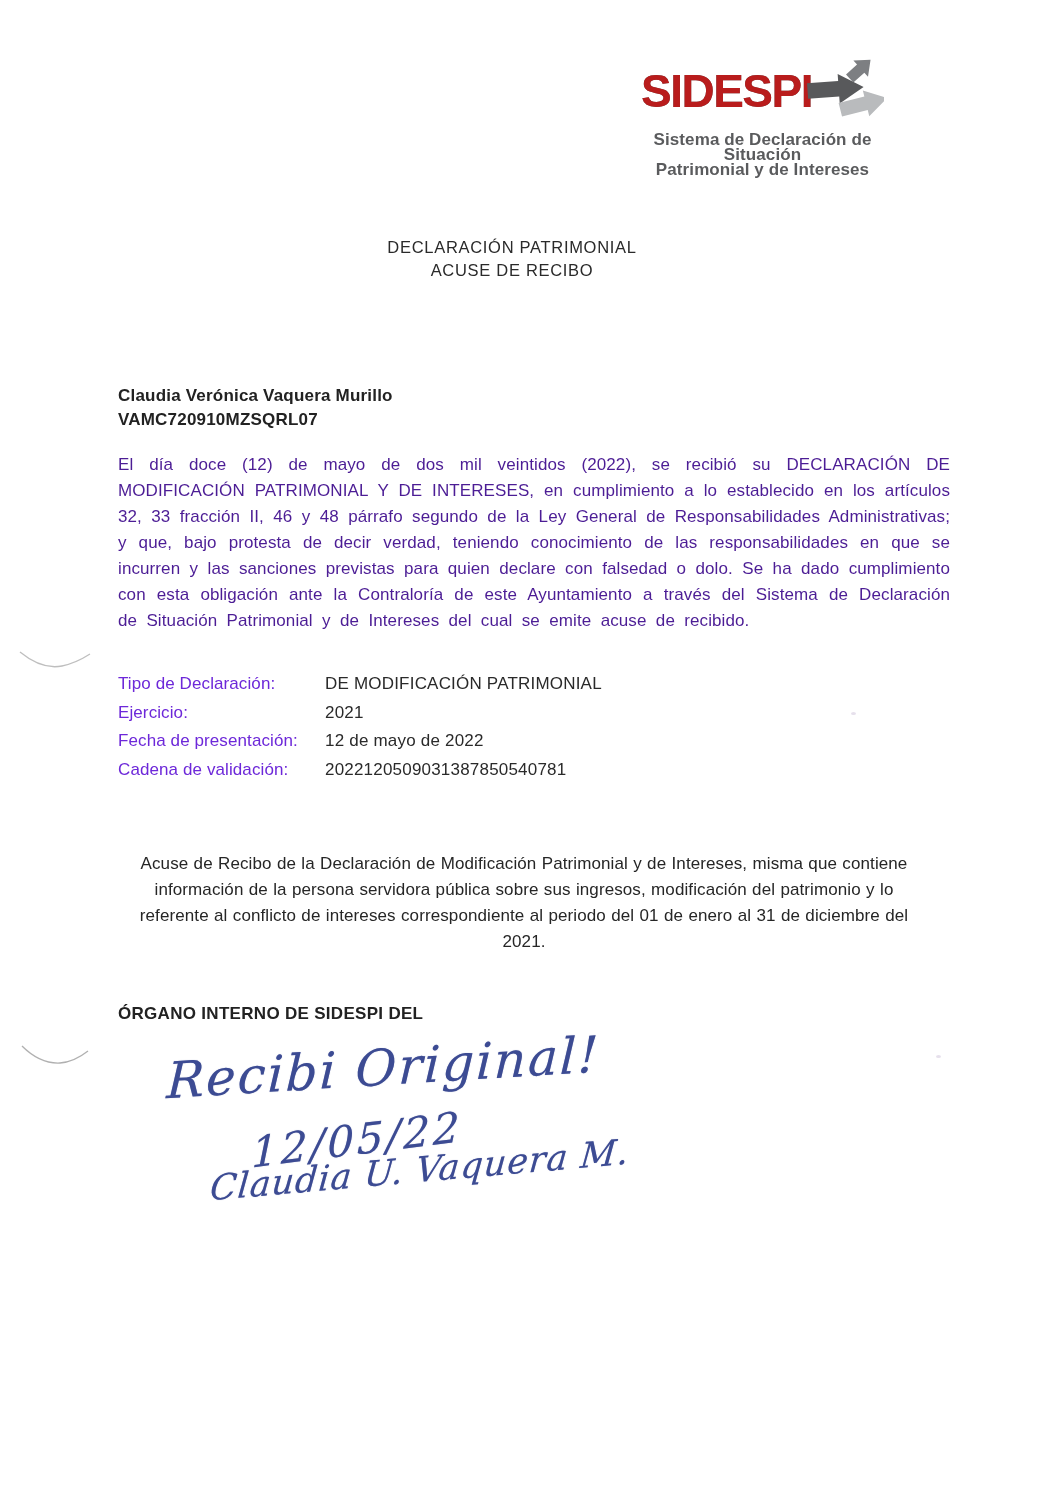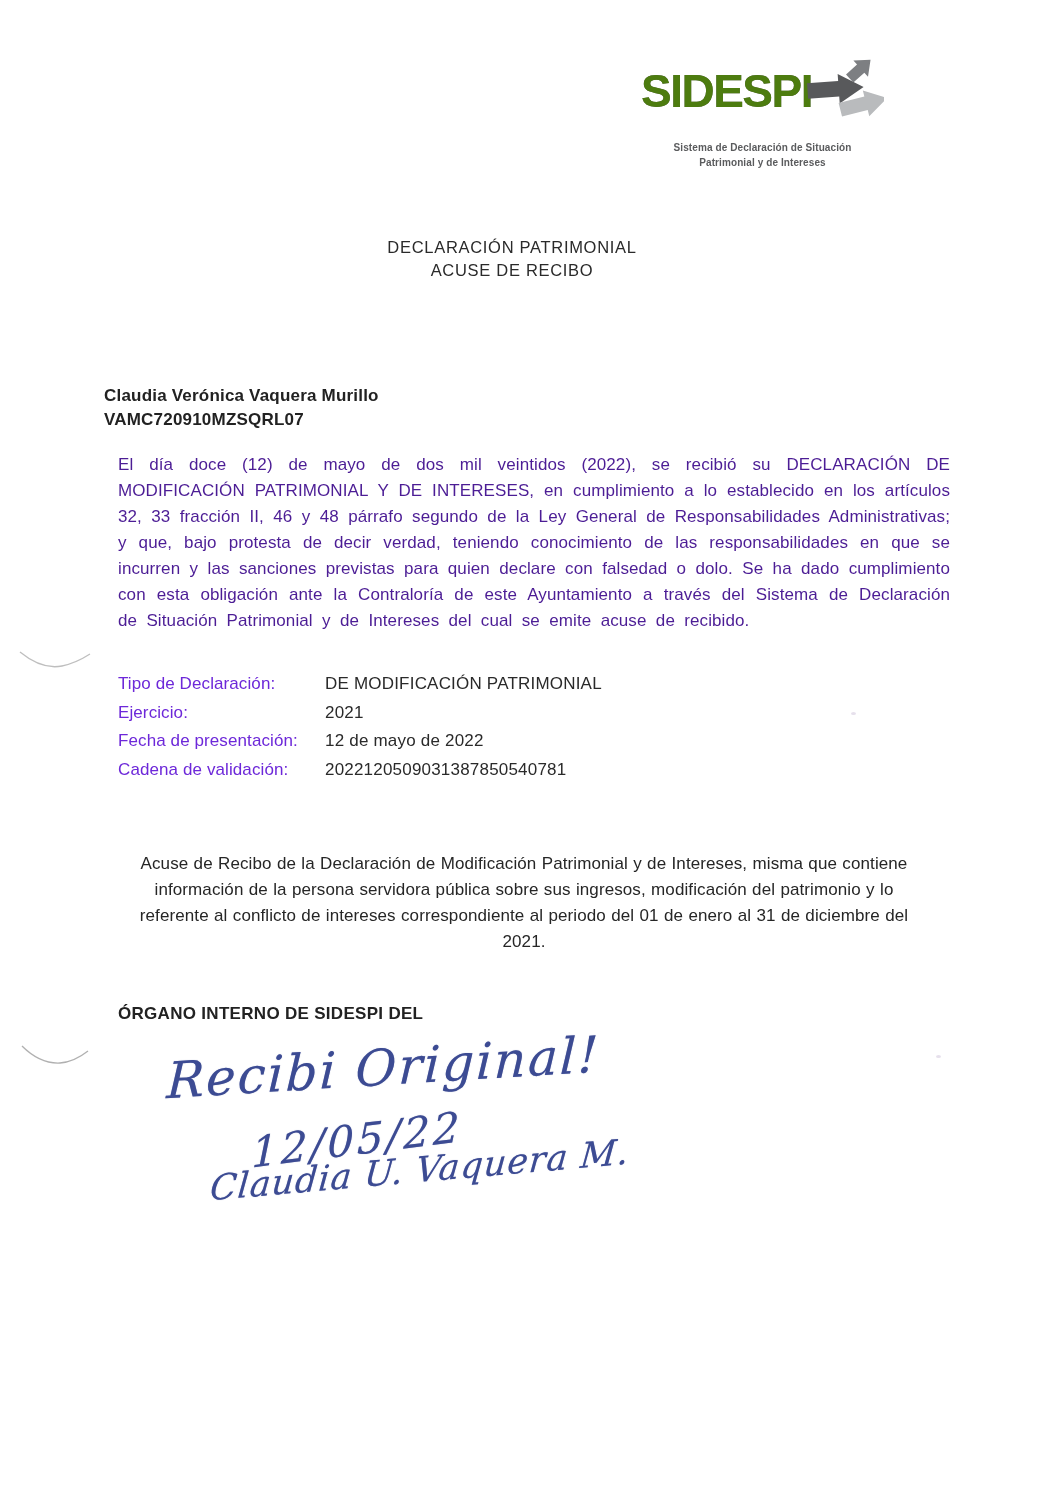--- a/index.html
+++ b/index.html
@@ -13,39 +13,39 @@
     color:#1e1e1e;
   }
   
   .logo{
     position:absolute;left:645px;top:52px;width:235px;
     text-align:center;
   }
   .logo-row{display:flex;align-items:center;justify-content:center;}
   .logo-wordmark{
     font-size:46px;font-weight:bold;letter-spacing:-1.5px;
-    color:#4d7c0f;line-height:1;
+    color:#b91c1c;line-height:1;
     text-shadow:0 0 0.6px #58595b;
   }
   .logo-arrows{width:78px;height:78px;margin-left:-6px;flex:0 0 auto;}
   .logo-tagline{
-    margin-top:10px;
-    font-size:10px;font-weight:bold;color:#5a5b5d;
+    margin-top:2px;
+    font-size:17px;font-weight:bold;color:#5a5b5d;
     line-height:15px;letter-spacing:0.1px;
   }
   
   .doc-title{
     position:absolute;left:0;top:236px;width:1024px;
     text-align:center;
     font-size:16.5px;line-height:23px;letter-spacing:0.7px;
     color:#2a2a2a;
   }
   
   .declarant{
-    position:absolute;left:104px;top:384px;
+    position:absolute;left:118px;top:384px;
     font-size:17px;font-weight:bold;line-height:24px;
     color:#222;letter-spacing:0.2px;
   }
   
   .para1{
     position:absolute;left:118px;top:452px;width:832px;
     font-size:17px;line-height:26px;
     text-align:justify;word-spacing:4.5px;letter-spacing:0.1px;
     color:#4c1d95;
   }

